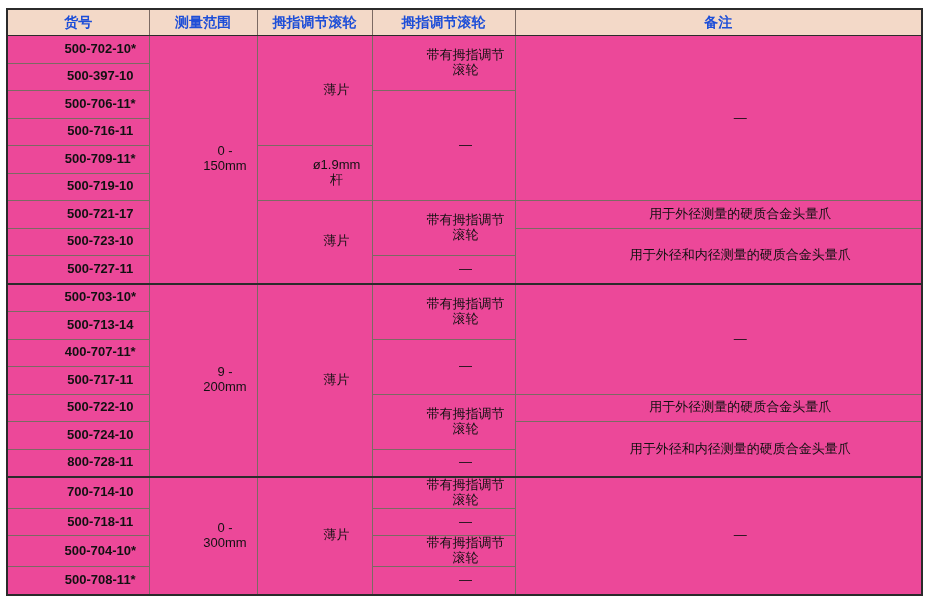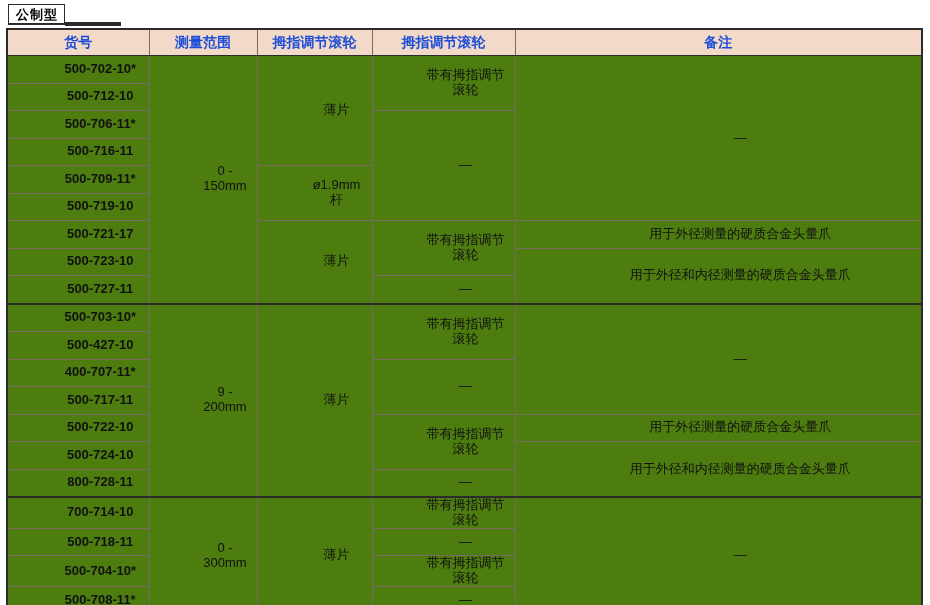--- a/index.html
+++ b/index.html
@@ -74,21 +74,21 @@
     background: #f3d9c8;
     height: 25px;
     font-weight: bold;
     font-size: 14px;
     color: #1d4ed8;
     border-top: none;
     border-bottom: 1px solid #2b2b2b;
   }
   table.spec tbody td {
     height: 26.5px;
-    background: #4d7c0f;
+    background: #ec4899;
     padding-left: 48px;
   }
   td.code {
     font-weight: bold;
     font-size: 13.5px;
     background: #fdf3ef;
     letter-spacing: 0px;
   }
   td.note {
     text-align: left;
@@ -104,24 +104,20 @@
   .col-range  { width: 108px; }
   .col-depth  { width: 115px; }
   .col-thumb  { width: 143px; }
   .col-remark { width: auto; }
 </style>
 </head>
 <body>
 
 <div class="page">
 
-  <div class="title-wrap">
-    <div class="title-box">公制型</div>
-    <div class="title-rule"></div>
-  </div>
 
   <table class="spec">
     <colgroup>
       <col class="col-code">
       <col class="col-range">
       <col class="col-depth">
       <col class="col-thumb">
       <col class="col-remark">
     </colgroup>
     <thead>
@@ -135,21 +131,21 @@
     </thead>
     <tbody id="table-body">
         <tr>
           <td class="code">500-702-10*</td>
           <td class="range" rowspan="9">0 - 150mm</td>
           <td class="depth" rowspan="4">薄片</td>
           <td class="thumb" rowspan="2">带有拇指调节滚轮</td>
           <td class="remark dash" rowspan="6">—</td>
         </tr>
         <tr>
-          <td class="code">500-712-10</td>
+          <td class="code">500-397-10</td>
         </tr>
         <tr>
           <td class="code">500-706-11*</td>
           <td class="dash thumb" rowspan="4">—</td>
         </tr>
         <tr>
           <td class="code">500-716-11</td>
         </tr>
         <tr>
           <td class="code">500-709-11*</td>
@@ -173,21 +169,21 @@
           <td class="dash thumb" rowspan="1">—</td>
         </tr>
         <tr>
           <td class="code grp-sep">500-703-10*</td>
           <td class="range grp-sep" rowspan="7">9 - 200mm</td>
           <td class="depth grp-sep" rowspan="7">薄片</td>
           <td class="thumb grp-sep" rowspan="2">带有拇指调节滚轮</td>
           <td class="remark grp-sep dash" rowspan="4">—</td>
         </tr>
         <tr>
-          <td class="code">500-427-10</td>
+          <td class="code">500-713-14</td>
         </tr>
         <tr>
           <td class="code">400-707-11*</td>
           <td class="dash thumb" rowspan="2">—</td>
         </tr>
         <tr>
           <td class="code">500-717-11</td>
         </tr>
         <tr>
           <td class="code">500-722-10</td>

